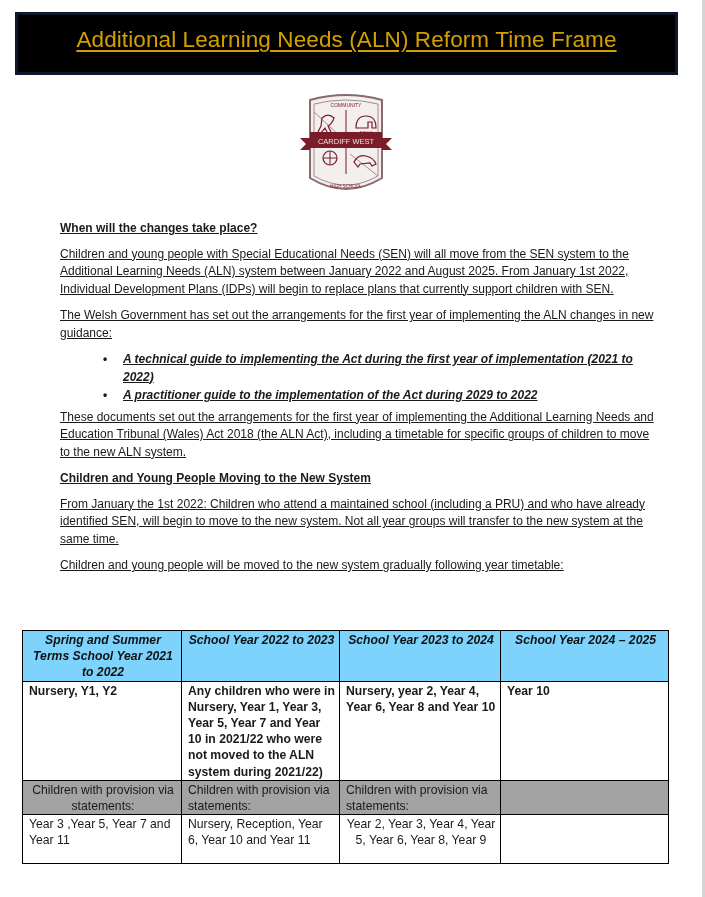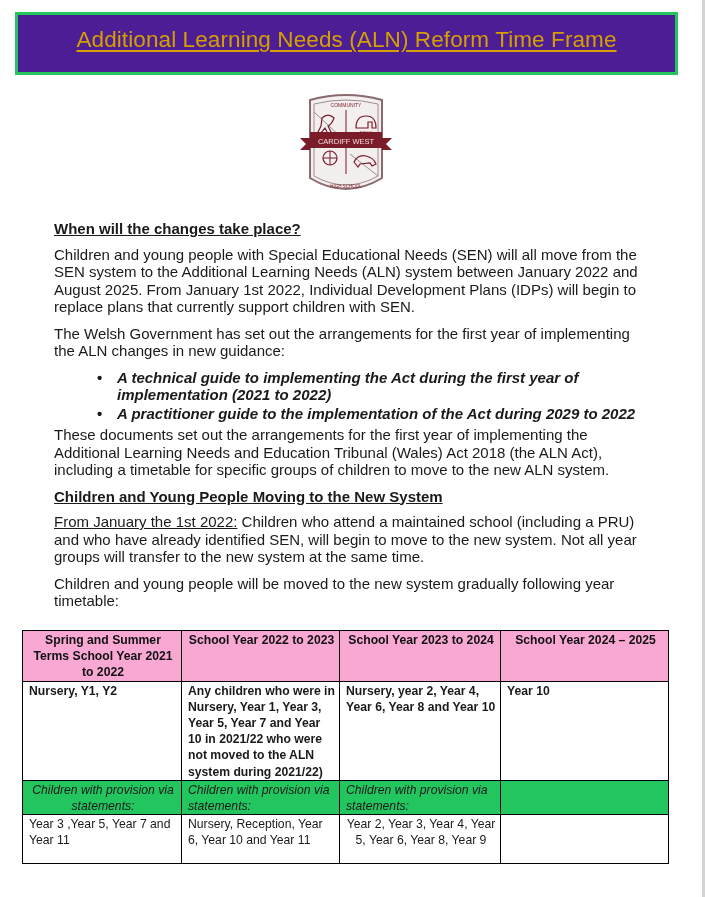--- a/index.html
+++ b/index.html
@@ -6,56 +6,56 @@
   body {
     width: 705px; height: 897px; position: relative; overflow: hidden;
     background: #ffffff; color: #1a1a1a;
     font-family: "Liberation Sans", "DejaVu Sans", sans-serif;
   }
   .scroll-strip {
     position: absolute; right: 0; top: 0; width: 3px; height: 897px; background: #d4d4d4;
   }
   .banner {
     position: absolute; left: 15px; top: 12px; width: 657px; height: 57px;
-    background: #4c1d95; border: 3px solid #22c55e;
+    background: #000000; border: 3px solid #0f172a;
     display: flex; justify-content: center; align-items: flex-start;
   }
   .banner-title {
     margin-top: 12px;
     font-size: 22.5px; color: #d4a000; text-decoration: underline;
     text-decoration-thickness: 1.5px; text-underline-offset: 3px;
     letter-spacing: 0.1px; white-space: nowrap;
   }
   .logo {
     position: absolute; left: 300px; top: 92px; width: 92px; height: 104px;
   }
   .content {
-    position: absolute; left: 54px; top: 216px; width: 600px;
-    font-size: 15px; line-height: 17.5px;
+    position: absolute; left: 60px; top: 216px; width: 600px;
+    font-size: 12px; line-height: 17.5px; text-decoration: underline;
   }
   .heading { font-weight: bold; text-decoration: underline; margin: 4px 0 8px 0; }
   p { margin: 0 0 9px 0; }
   .u { text-decoration: underline; }
   ul { margin: 0 0 4px 0; padding-left: 63px; list-style: none; }
   ul li { position: relative; font-weight: bold; font-style: italic; margin-bottom: 1px; }
   ul li .bullet { position: absolute; left: -20px; font-style: normal; }
   table {
     position: absolute; left: 22px; top: 630px; width: 647px;
     border-collapse: collapse; font-size: 12.2px; line-height: 16.2px;
   }
   td, th {
     border: 1px solid #000; vertical-align: top; padding: 1px 4px 0 6px;
     text-align: left; font-weight: normal;
   }
-  th { background: #f9a8d4; font-weight: bold; color: #111; text-align: center; }
+  th { background: #7dd3fc; font-weight: bold; color: #111; text-align: center; font-style: italic; }
   th.c1 { width: 148px; }
   th.c2 { width: 147px; }
   th.c3 { width: 150px; }
   tr.row-main td { height: 96px; font-weight: bold; }
-  tr.row-sub td { background: #22c55e; font-style: italic; }
+  tr.row-sub td { background: #a3a3a3; }
   tr.row-sub td.center { text-align: center; }
   tr.row-last td { height: 47px; }
   td.center { text-align: center; }
 </style>
 </head>
 <body>
 
 <div class="scroll-strip"></div>
 
 <div class="banner">

